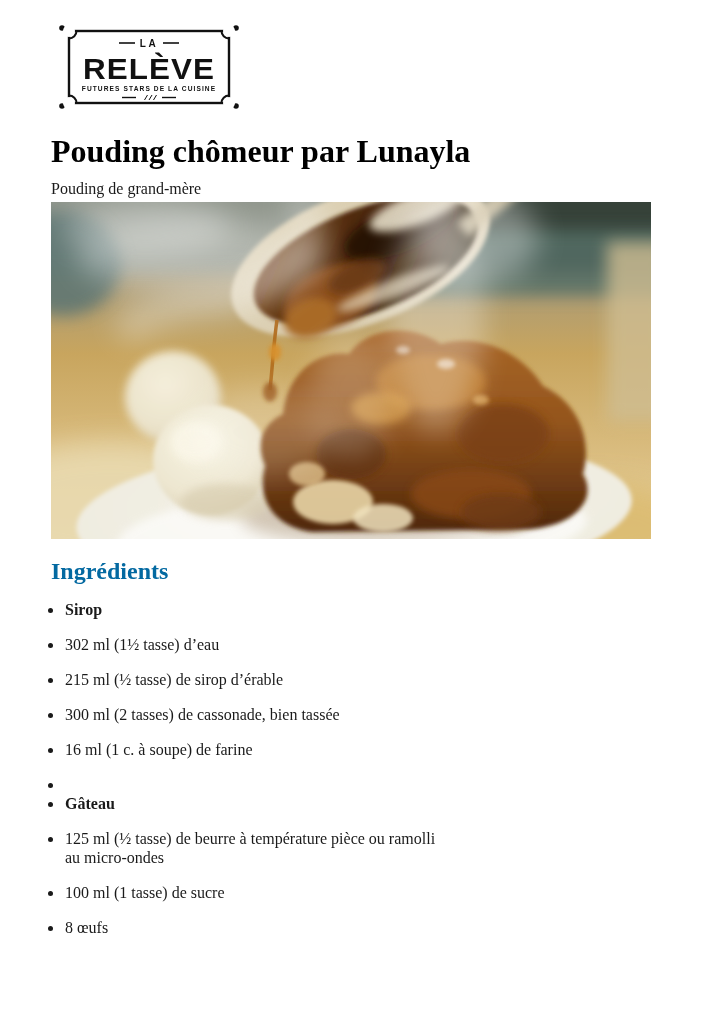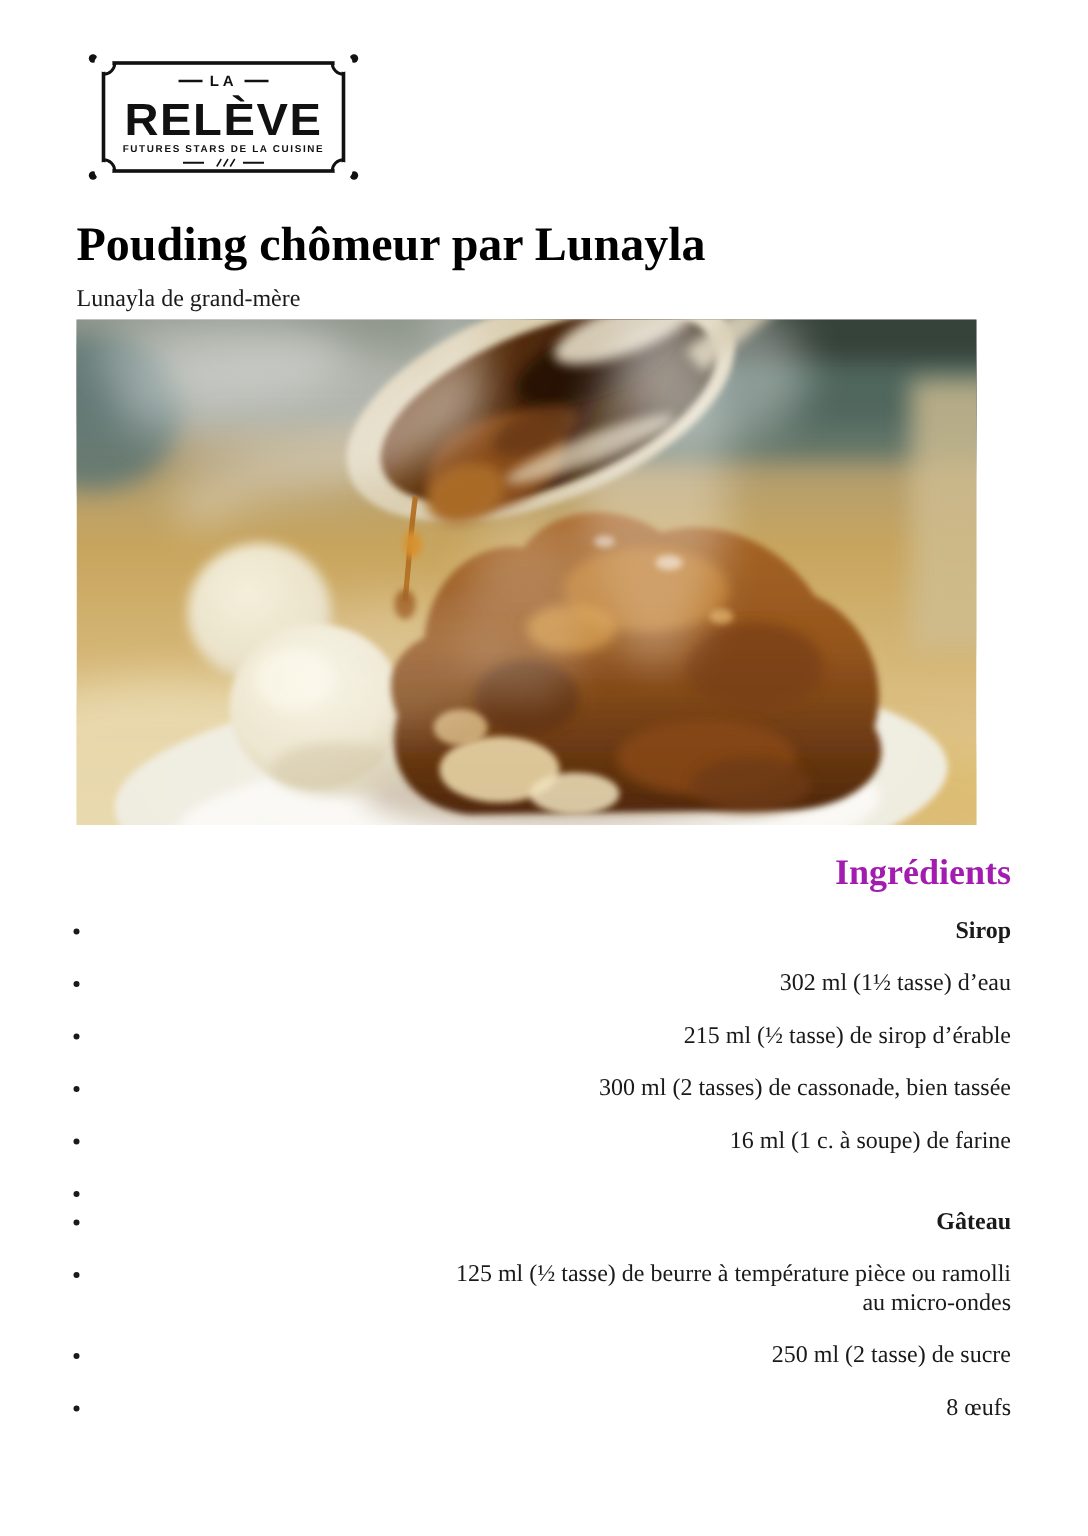--- a/index.html
+++ b/index.html
@@ -9,21 +9,21 @@
     height: 1024px;
     background: #ffffff;
     overflow: hidden;
     font-family: "Liberation Serif", serif;
     color: #111111;
   }
   .page {
     box-sizing: border-box;
     width: 725px;
     height: 1024px;
-    padding: 33px 51px 0 51px;
+    padding: 22px 51px 0 51px;
   }
   .logo-svg {
     display: block;
     margin-left: 5px;
     width: 186px;
     height: 90px;
   }
   h1.title {
     margin: 22px 0 0 0;
     font-size: 32px;
@@ -41,30 +41,28 @@
   svg.photo {
     display: block;
     width: 600px;
     height: 337px;
   }
   h2.ingredients-heading {
     margin: 19px 0 0 0;
     font-size: 24px;
     line-height: 1.15;
     font-weight: bold;
-    color: #a21caf;
-    text-align: right;
+    color: #0369a1;
   }
   ul.ingredients {
     margin: 14px 0 0 0;
     padding: 0 0 0 13px;
     font-size: 16px;
     line-height: 19px;
     list-style: disc outside;
-    text-align: right;
   }
   ul.ingredients li {
     margin: 0 0 16px 0;
     padding-left: 1px;
     white-space: pre-line;
     color: #1a1a1a;
   }
   ul.ingredients li.bold { font-weight: bold; }
   ul.ingredients li.empty { margin-bottom: 0; min-height: 19px; }
 </style>
@@ -98,21 +96,21 @@
     <text x="93" y="68.5" text-anchor="middle" font-family="Liberation Sans, sans-serif" font-size="6.6" font-weight="bold" letter-spacing="1.1" fill="#111">FUTURES STARS DE LA CUISINE</text>
     <g stroke="#111">
       <line x1="66" y1="75.5" x2="80" y2="75.5" stroke-width="1.4"></line>
       <line x1="106" y1="75.5" x2="120" y2="75.5" stroke-width="1.4"></line>
       <path d="M88.5,78 l3,-5 M93,78 l3,-5 M97.5,78 l3,-5" stroke-width="1" fill="none"></path>
     </g>
   </svg>
 
   <h1 class="title">Pouding chômeur par Lunayla</h1>
 
-  <p class="category">Lunayla de grand-mère</p>
+  <p class="category">Pouding de grand-mère</p>
 
   <svg class="photo" viewBox="0 0 600 337" preserveAspectRatio="none" role="img" aria-label="Pouding chômeur fumant nappé de sauce caramel, une cuillère soulève une bouchée au-dessus d'une assiette avec crème glacée">
     <defs>
       <linearGradient id="bgGrad" x1="0" y1="0" x2="0" y2="1">
         <stop offset="0" stop-color="#9aa096"></stop>
         <stop offset="0.22" stop-color="#a79a79"></stop>
         <stop offset="0.45" stop-color="#c8a55e"></stop>
         <stop offset="0.75" stop-color="#dabd80"></stop>
         <stop offset="1" stop-color="#e6d3a4"></stop>
       </linearGradient>
@@ -225,17 +223,17 @@
   <ul class="ingredients">
       <li class="bold">Sirop</li>
       <li>302 ml (1½ tasse) d’eau</li>
       <li>215 ml (½ tasse) de sirop d’érable</li>
       <li>300 ml (2 tasses) de cassonade, bien tassée</li>
       <li>16 ml (1 c. à soupe) de farine</li>
       <li class="empty"></li>
       <li class="bold">Gâteau</li>
       <li>125 ml (½ tasse) de beurre à température pièce ou ramolli
 au micro-ondes</li>
-      <li>250 ml (2 tasse) de sucre</li>
+      <li>100 ml (1 tasse) de sucre</li>
       <li>8 œufs</li>
     </ul>
 
 </div>
 
 </body></html>

